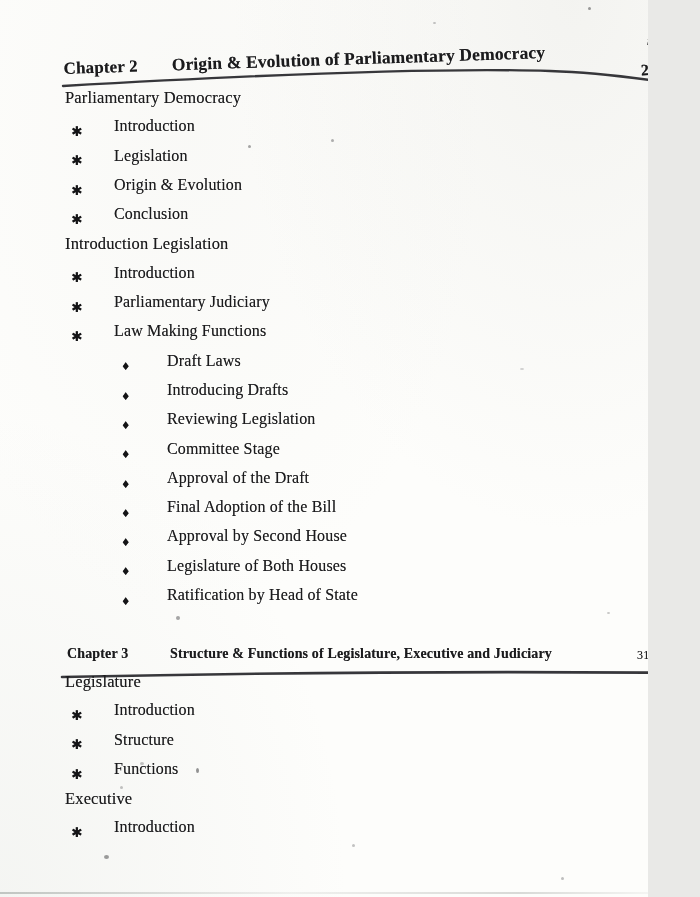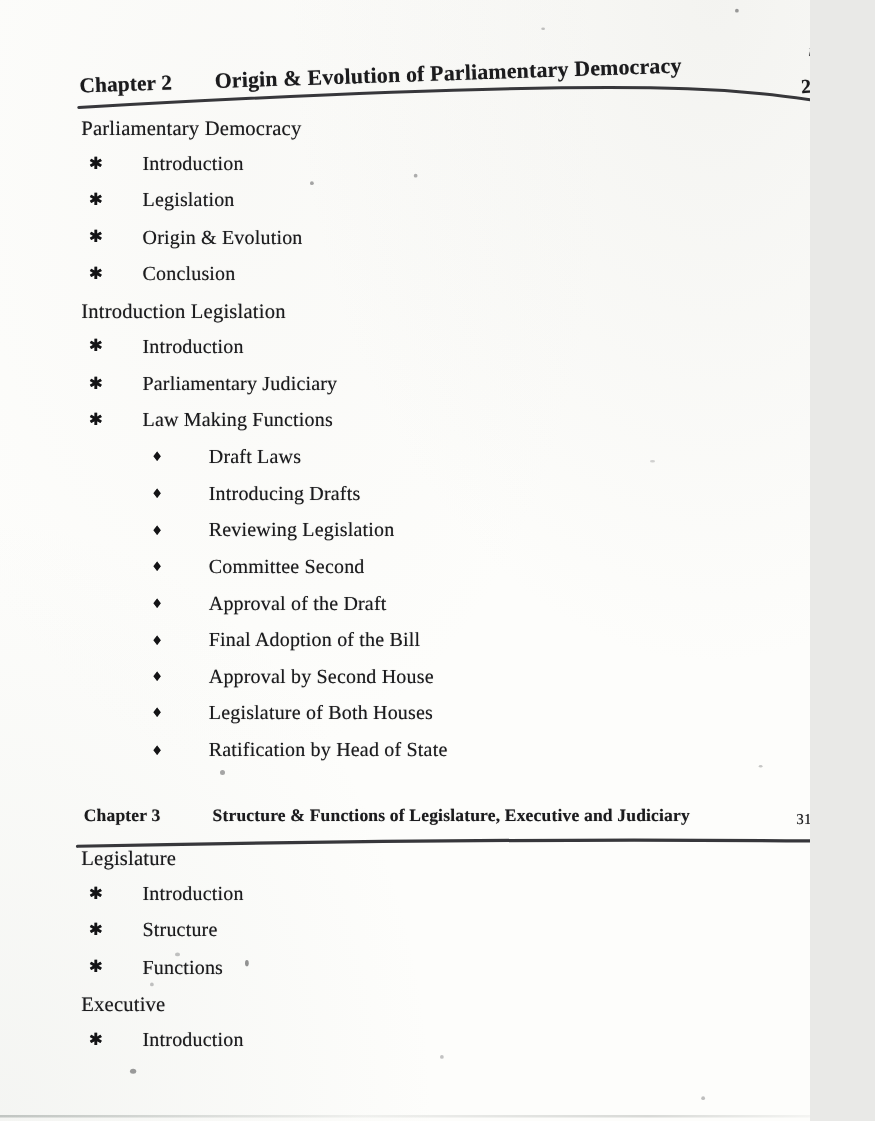--- a/index.html
+++ b/index.html
@@ -36,21 +36,21 @@
   
   .rules{position:absolute;left:0;top:0;pointer-events:none;}
   .rules path{fill:none;stroke:#26262a;stroke-linecap:round;opacity:0.92;}
   .rules .r1{stroke-width:2.4;}
   .rules .r2{stroke-width:2.6;}
 
   
   .toc{position:absolute;left:0;right:0;}
   .toc1{top:88px;}
   .toc2{top:672px;}
-  .row{position:relative;height:29.3px;display:flex;align-items:center;white-space:nowrap;}
+  .row{position:relative;height:29.3px;display:flex;white-space:nowrap;}
   .row .txt{font-size:16px;text-shadow:0 0 0.6px rgba(27,27,29,0.55);letter-spacing:0.15px;}
   .lv0 .txt{margin-left:65px;font-size:16.5px;}
   .lv1 .txt{margin-left:114px;}
   .lv2 .txt{margin-left:167px;}
   .bullet{position:absolute;top:50%;line-height:1;color:#141416;
           font-family:"DejaVu Sans",sans-serif;text-shadow:0 0 0.5px rgba(20,20,22,0.6);}
   .lv1 .bullet{left:71px;font-size:13.5px;transform:translateY(-53%);}
   .lv2 .bullet{left:121px;font-size:10.5px;transform:translateY(-50%);}
 
   
@@ -125,21 +125,21 @@
       <div class="row lv2">
         <span class="bullet">♦</span>
         <span class="txt">Introducing Drafts</span>
       </div>
       <div class="row lv2">
         <span class="bullet">♦</span>
         <span class="txt">Reviewing Legislation</span>
       </div>
       <div class="row lv2">
         <span class="bullet">♦</span>
-        <span class="txt">Committee Second</span>
+        <span class="txt">Committee Stage</span>
       </div>
       <div class="row lv2">
         <span class="bullet">♦</span>
         <span class="txt">Approval of the Draft</span>
       </div>
       <div class="row lv2">
         <span class="bullet">♦</span>
         <span class="txt">Final Adoption of the Bill</span>
       </div>
       <div class="row lv2">

